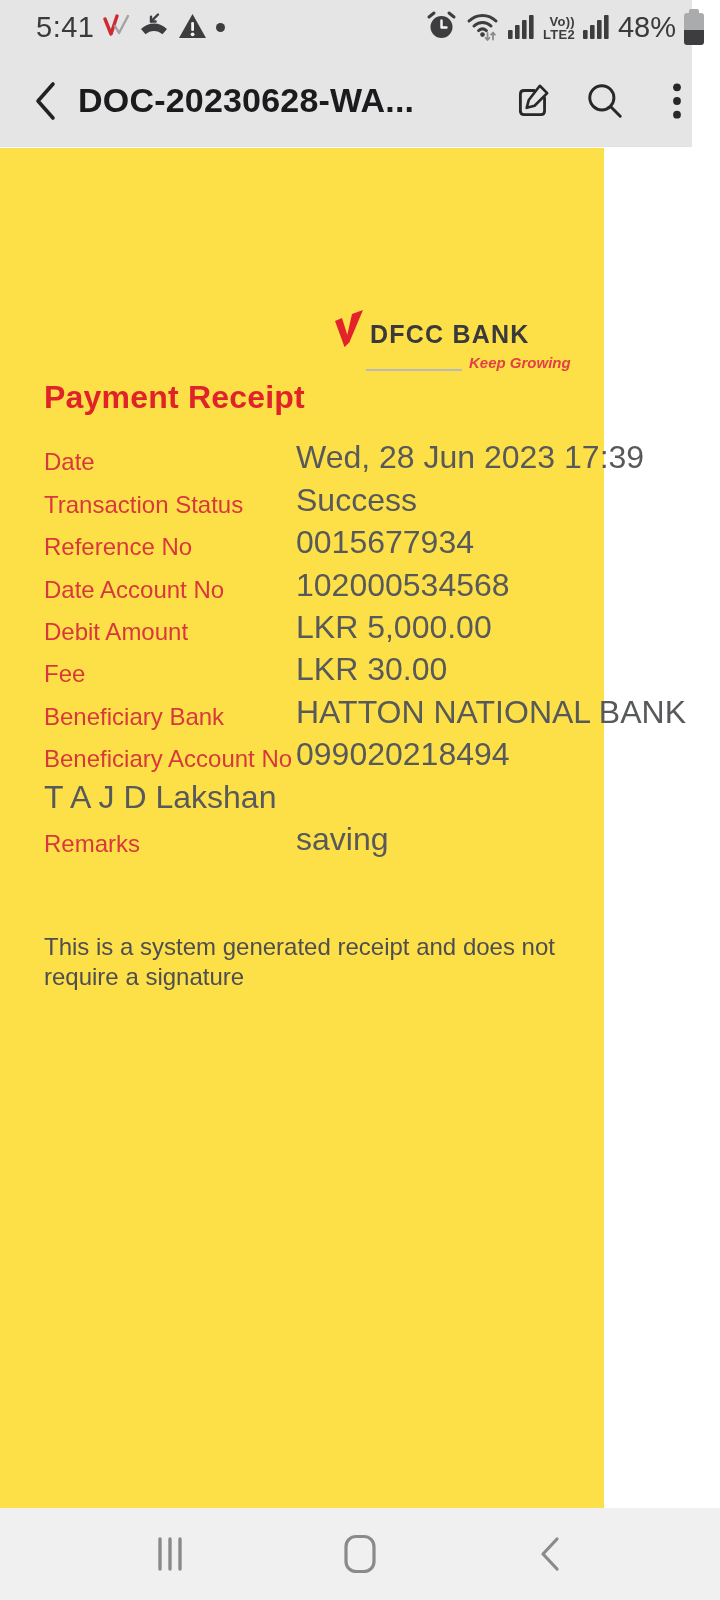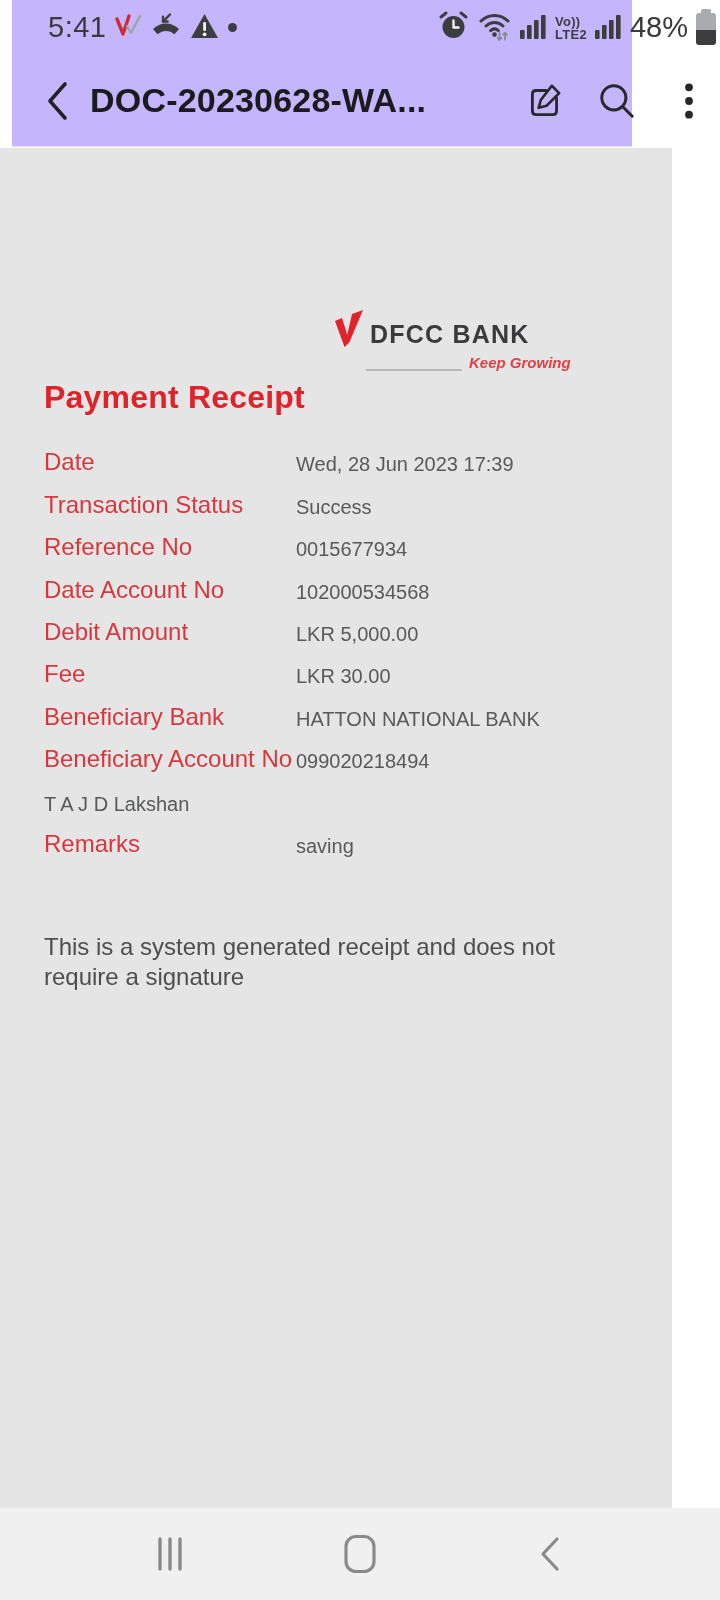--- a/index.html
+++ b/index.html
@@ -7,35 +7,35 @@
   body {
     font-family: "Liberation Sans", sans-serif;
     background: #ffffff;
     position: relative;
     overflow: hidden;
     width: 720px; height: 1600px;
   }
 
   
   .top-chrome {
-    position: absolute; top: 0; left: 12px; width: 620px; height: 147px;
-    background: #c4b5fd;
+    position: absolute; top: 0; left: 0; width: 692px; height: 147px;
+    background: #e5e5e5;
     border-bottom: 1px solid #e3e3e4;
   }
   .status-bar {
     position: absolute; top: 0; left: 0; width: 720px; height: 55px;
     display: flex; align-items: center; justify-content: space-between;
     padding: 0 16px 0 36px;
   }
   .sb-left, .sb-right { display: flex; align-items: center; }
   .sb-left { gap: 9px; }
   .sb-right { gap: 8px; }
   .sb-time { font-size: 29px; color: #3a3a3c; letter-spacing: .5px; }
   .sb-pct { font-size: 29px; color: #3a3a3c; }
-  .volte { display: flex; flex-direction: column; align-items: flex-start; line-height: 13px; }
+  .volte { display: flex; flex-direction: column; align-items: flex-end; line-height: 13px; }
   .volte span { font-size: 13px; font-weight: bold; color: #3d3d3f; letter-spacing: .3px; }
   .battery { position: relative; width: 20px; height: 37px; padding-top: 4px; }
   .battery .nub { position: absolute; top: 0; left: 5px; width: 10px; height: 5px; background: #a9abad; border-radius: 2px 2px 0 0; }
   .battery .body {
     width: 20px; height: 32px; border-radius: 3px;
     background: linear-gradient(to bottom, #a9abad 0 52%, #3d3d3f 52% 100%);
   }
   .sb-dot { width: 9px; height: 9px; border-radius: 50%; background: #3d3d3f; }
 
   .app-header {
@@ -45,22 +45,22 @@
   .back-btn { width: 64px; height: 60px; display: flex; align-items: center; justify-content: center; margin-left: 14px; }
   .hdr-title {
     font-size: 34px; font-weight: bold; color: #1b1b1d;
     white-space: nowrap; overflow: hidden; max-width: 372px; letter-spacing: .2px;
   }
   .hdr-actions { display: flex; align-items: center; gap: 30px; margin-left: auto; margin-right: 22px; }
   .hdr-actions .icon-btn { width: 42px; height: 42px; display: flex; align-items: center; justify-content: center; }
 
   
   .document {
-    position: absolute; top: 148px; left: 0; width: 672px; height: 1360px;
-    background: #e5e5e5;
+    position: absolute; top: 148px; left: 0; width: 604px; height: 1360px;
+    background: #fde047;
   }
   .logo { position: absolute; left: 334px; top: 161px; width: 214px; }
   .logo-row1 { display: flex; align-items: flex-end; }
   .logo-name {
     font-size: 25px; font-weight: bold; color: #3a3a3c;
     letter-spacing: 1.2px; margin-left: 6px; line-height: 25px; padding-bottom: 2px;
     white-space: nowrap;
   }
   .logo-row2 { display: flex; align-items: flex-end; margin-top: 5px; }
   .logo-line { flex: 0 0 96px; height: 2px; background: #b9babb; margin-left: 32px; }
@@ -70,21 +70,21 @@
   }
 
   .receipt-title {
     position: absolute; left: 44px; top: 231px;
     font-size: 32px; font-weight: bold; color: #e0232a; letter-spacing: .2px;
   }
 
   .fields { position: absolute; left: 44px; top: 286px; width: 640px; }
   .field-row { display: flex; align-items: flex-end; height: 42.4px; }
   .field-label { width: 252px; font-size: 24px; color: #d8383d; flex: none; }
-  .field-value { font-size: 20px; color: #58595b; white-space: nowrap; }
+  .field-value { font-size: 32px; color: #58595b; white-space: nowrap; }
 
   .footer-note {
     position: absolute; left: 44px; top: 752px; width: 520px;
     font-size: 24px; line-height: 29.5px; color: #4e4e50; margin-top: 32px;
   }
 
   
   .nav-bar {
     position: absolute; top: 1508px; left: 0; width: 720px; height: 92px;
     background: #f0f0f1;

